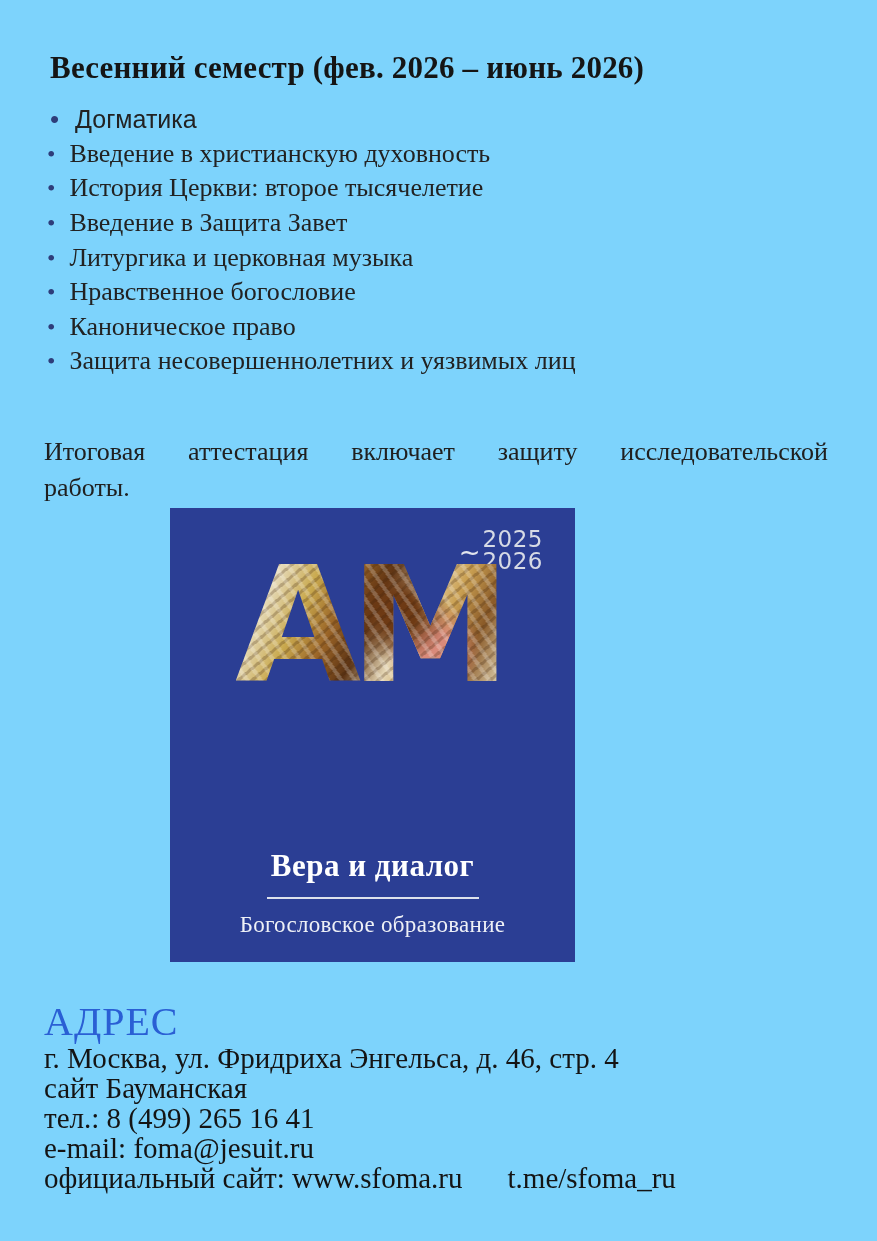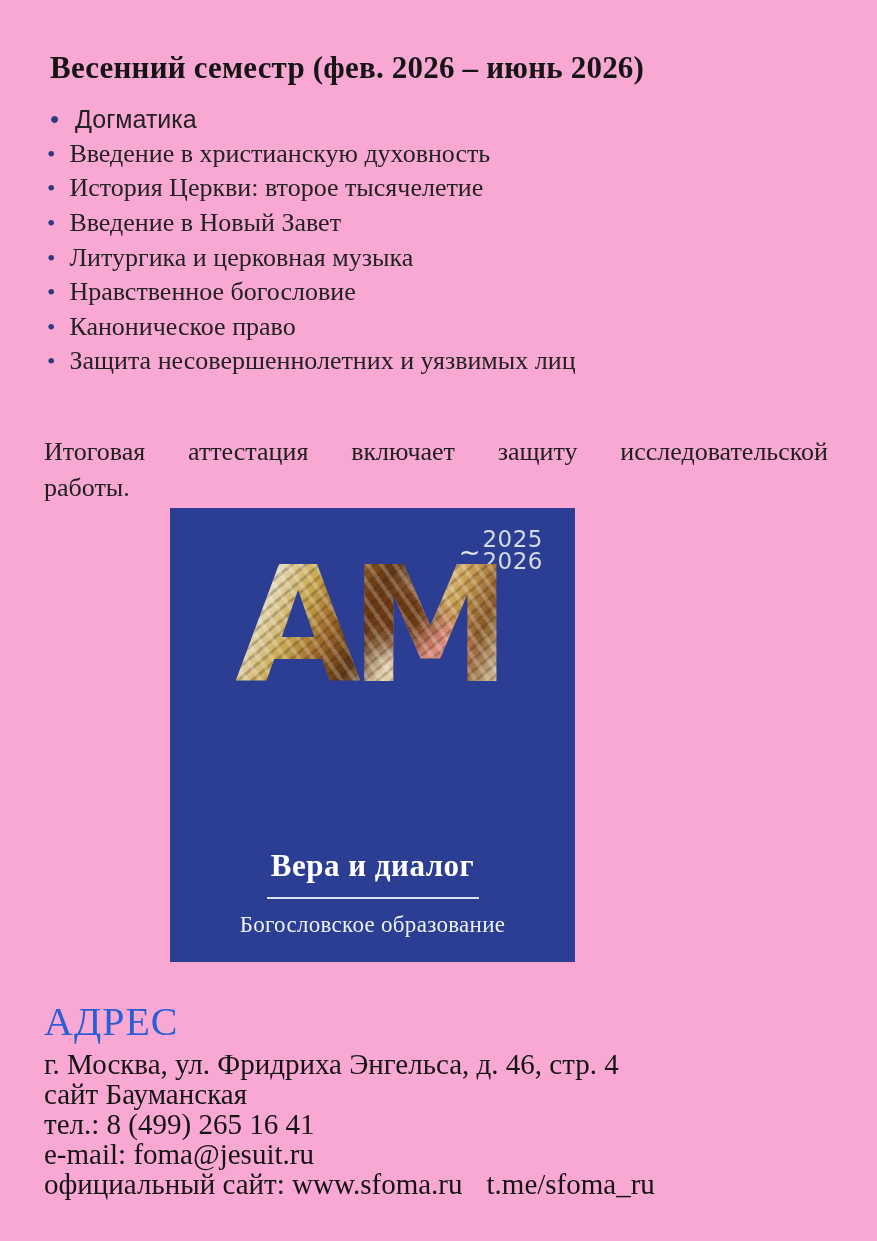--- a/index.html
+++ b/index.html
@@ -1,17 +1,17 @@
 <!DOCTYPE html>
 <html><head>
 <meta charset="utf-8">
 <style>
   html,body{margin:0;padding:0;background:#ffffff;}
   .page{
-    position:relative;width:877px;height:1241px;background:#f9a8d4;
+    position:relative;width:877px;height:1241px;background:#7dd3fc;
     font-family:"Liberation Serif",serif;color:#1c1c1c;overflow:hidden;
   }
   
   .title{
     position:absolute;left:50px;top:50px;width:780px;
     font-size:31px;font-weight:bold;color:#151515;letter-spacing:.2px;
   }
   
   .course-list{
     position:absolute;left:47px;top:102px;width:780px;
@@ -70,25 +70,25 @@
     width:212px;height:2px;background:#dde1ec;
   }
   .logo-subtitle{
     position:absolute;left:0;right:0;top:404px;text-align:center;
     color:#eef0f6;font-size:23px;letter-spacing:.3px;
   }
   
   .address{position:absolute;left:44px;top:1002px;width:800px;}
   .addr-heading{
     font-size:40px;line-height:40px;color:#2a5fd4;letter-spacing:1px;
-    margin-bottom:7px;
+    margin-bottom:1px;
   }
   .addr-line{font-size:29px;line-height:30px;color:#141414;}
   .site-line{display:flex;align-items:baseline;}
-  .site-line .tg{margin-left:24px;}
+  .site-line .tg{margin-left:45px;}
 </style>
 </head>
 <body>
 
 <div class="page">
 
   <div class="title">Весенний семестр (фев. 2026 – июнь 2026)</div>
 
   <ul class="course-list">
     <li class="first">
@@ -98,21 +98,21 @@
     <li>
       <span class="bullet">•</span>
       <span>Введение в христианскую духовность</span>
     </li>
     <li>
       <span class="bullet">•</span>
       <span>История Церкви: второе тысячелетие</span>
     </li>
     <li>
       <span class="bullet">•</span>
-      <span>Введение в Новый Завет</span>
+      <span>Введение в Защита Завет</span>
     </li>
     <li>
       <span class="bullet">•</span>
       <span>Литургика и церковная музыка</span>
     </li>
     <li>
       <span class="bullet">•</span>
       <span>Нравственное богословие</span>
     </li>
     <li>

